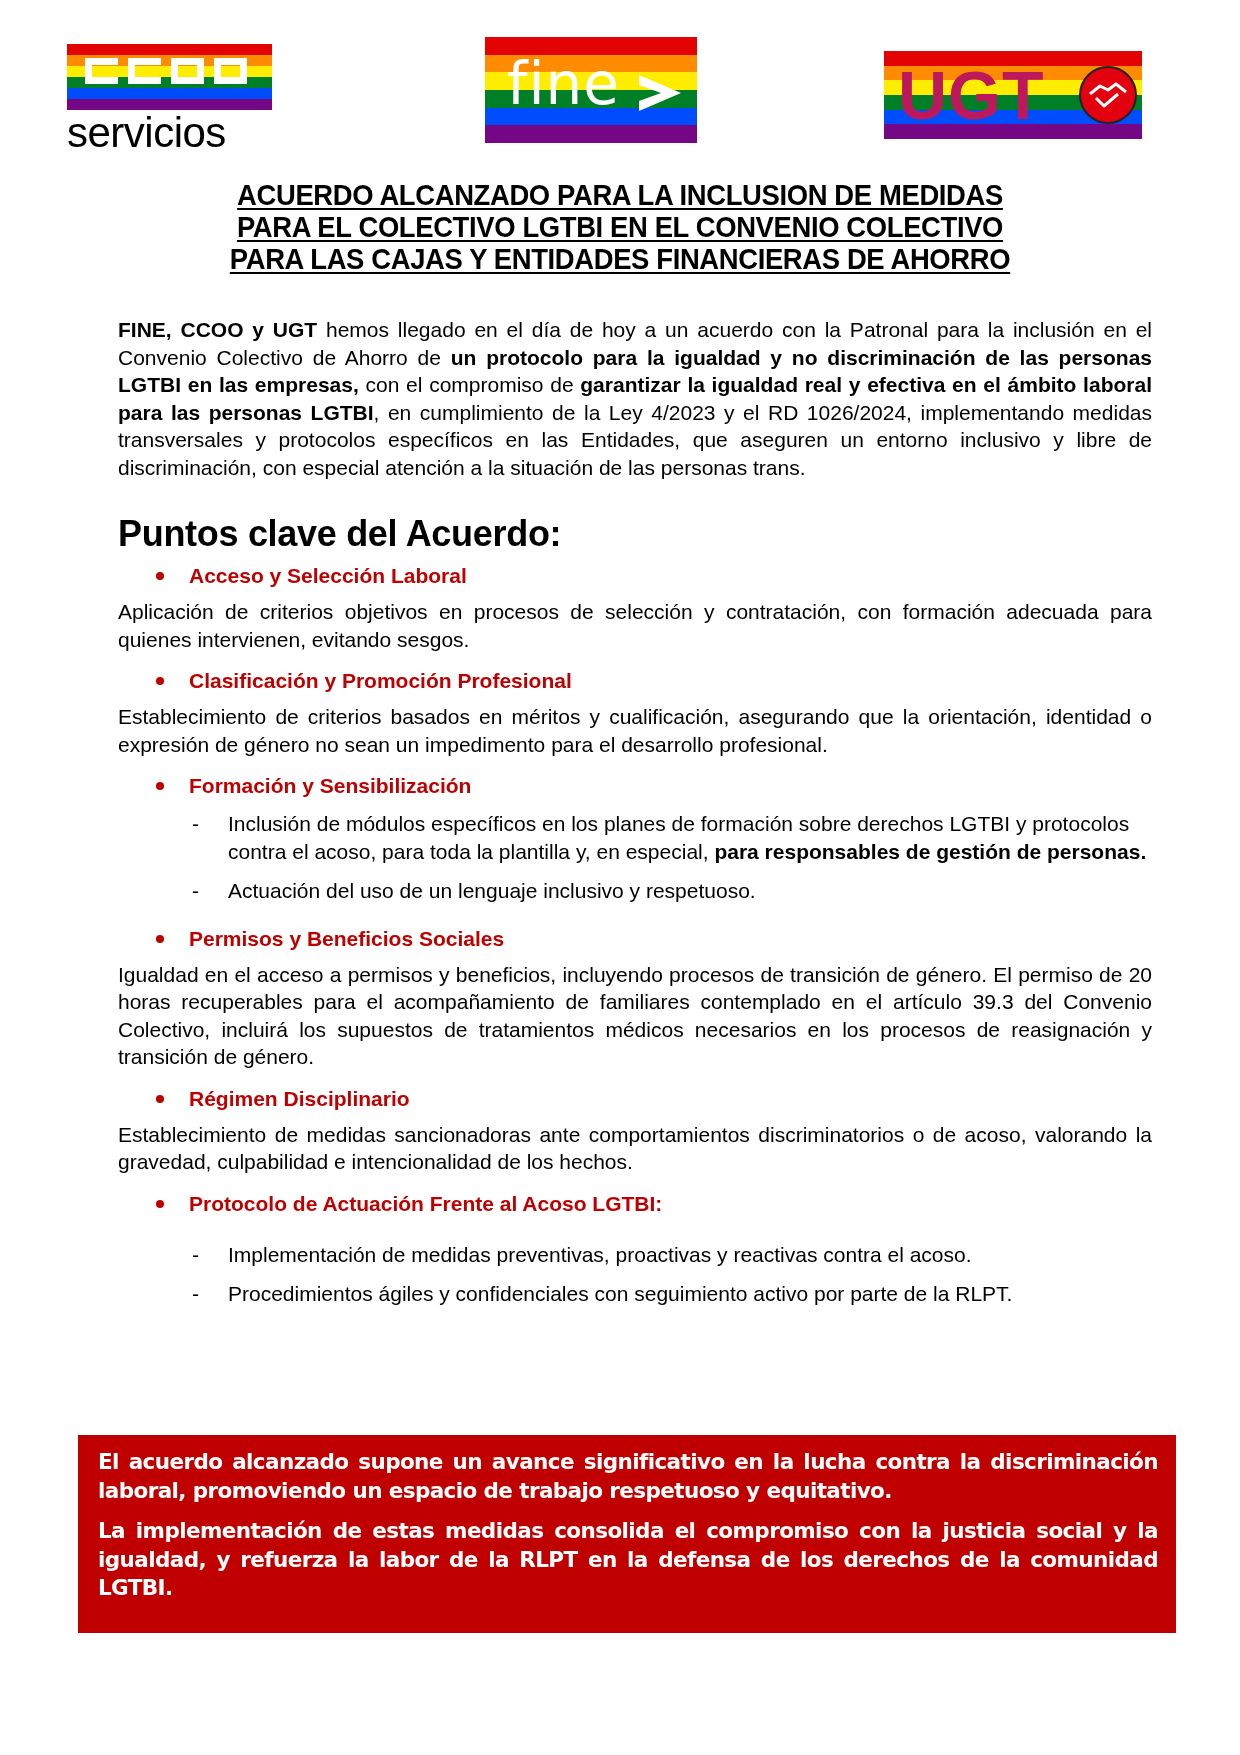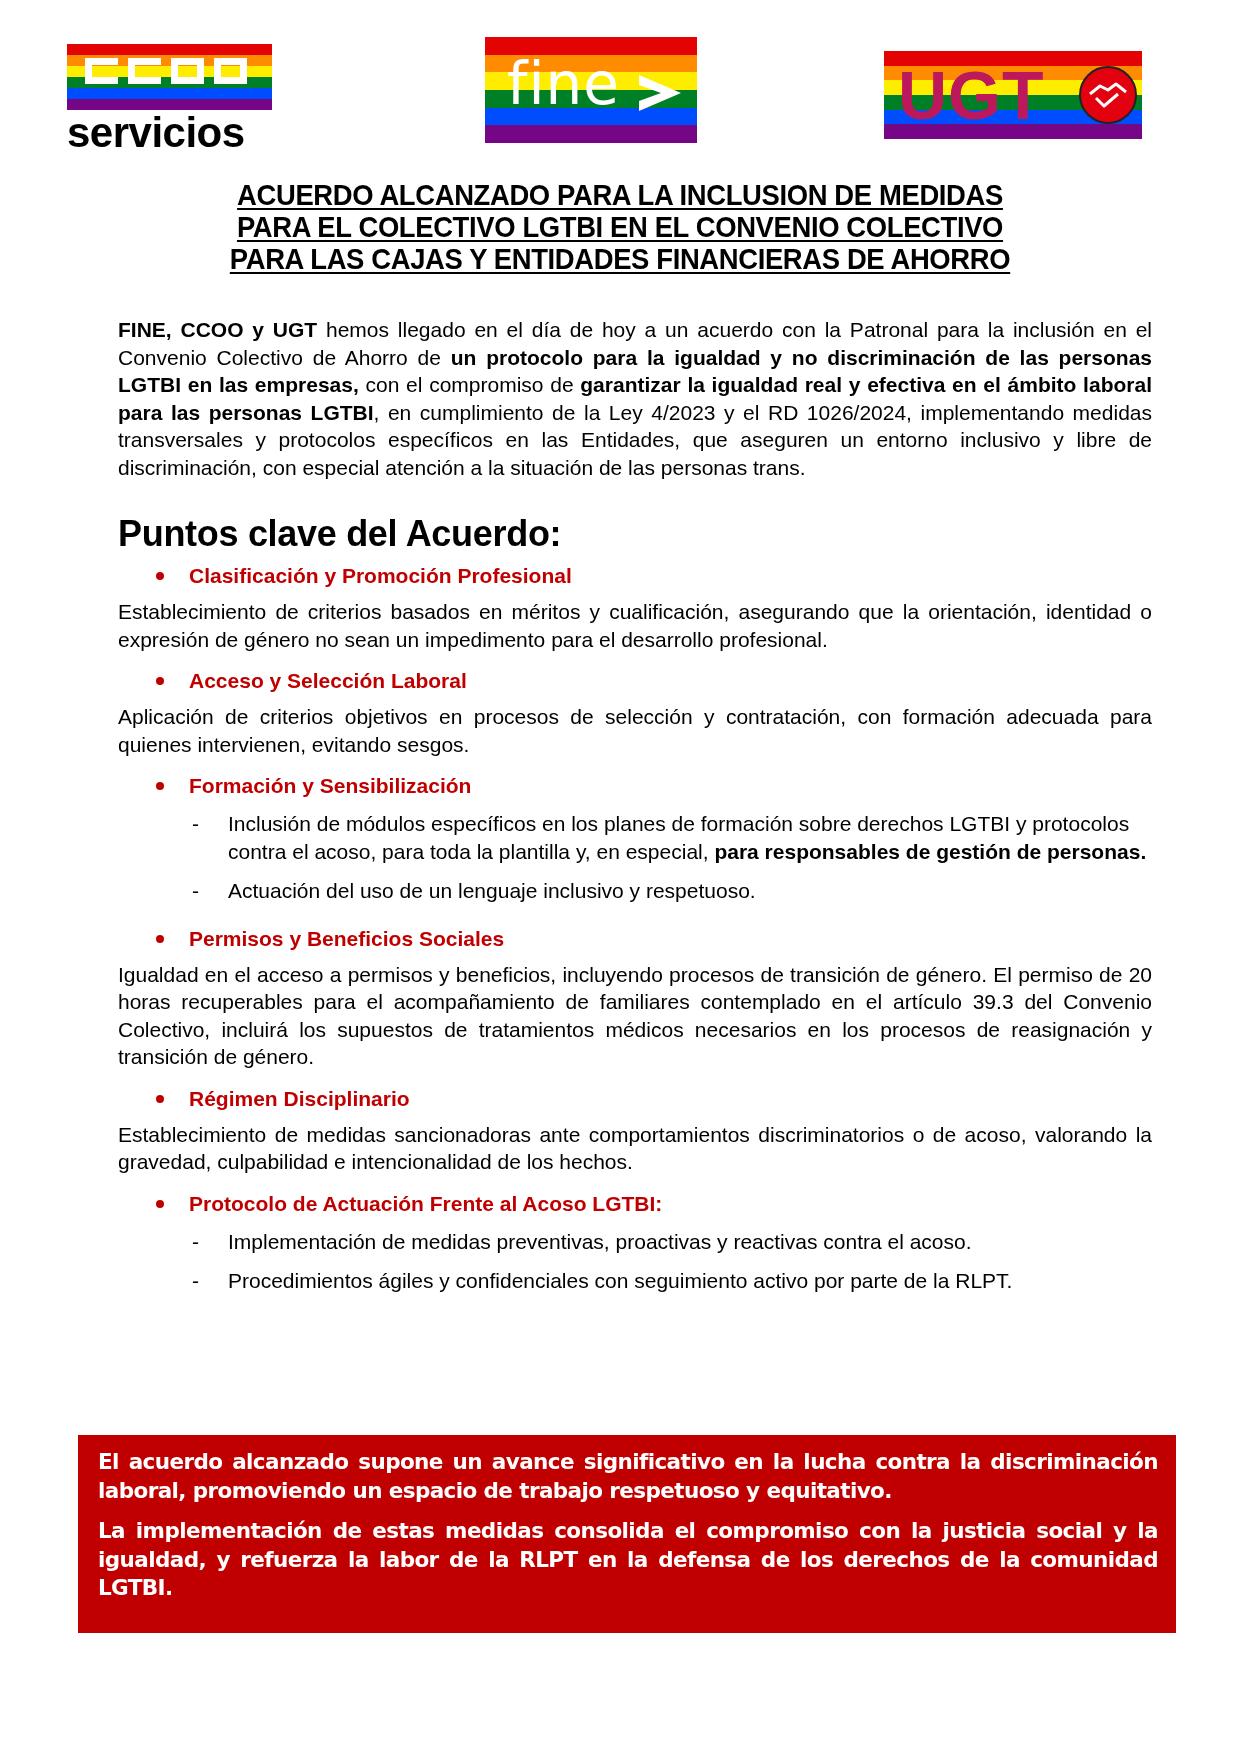--- a/index.html
+++ b/index.html
@@ -9,21 +9,21 @@
   
   .logo { position: absolute; }
   .flag { position: absolute; overflow: hidden; }
   .flag .stripe { width: 100%; }
   .logo-ccoo { left: 67px; top: 44px; width: 205px; height: 110px; }
   .logo-ccoo .flag { left: 0; top: 0; width: 205px; height: 66px; }
   .ccoo-letters { position: absolute; left: 18px; top: 14px; display: flex; gap: 10px; }
   .ccoo-letters span { display: block; width: 33px; height: 26px; box-sizing: border-box;
                        border: 7px solid #fff; }
   .ccoo-letters .c { border-right: none; }
-  .logo-ccoo .sub { position: absolute; left: 0; top: 66px; font-size: 42px; font-weight: bold;
+  .logo-ccoo .sub { position: absolute; left: 0; top: 66px; font-size: 42px; font-weight: normal;
                     letter-spacing: -0.5px; line-height: 46px; }
 
   .logo-fine { left: 485px; top: 37px; width: 236px; height: 106px; }
   .logo-fine .flag { left: 0; top: 0; width: 212px; height: 106px; }
   .logo-fine .word { position: absolute; left: 22px; top: 12px; color: #fff; font-size: 58px;
                      font-family: "DejaVu Sans", sans-serif; letter-spacing: 1px; line-height: 70px; }
 
   .logo-ugt { left: 884px; top: 51px; width: 258px; height: 88px; }
   .logo-ugt .flag { left: 0; top: 0; width: 258px; height: 88px; }
   .logo-ugt .word { position: absolute; left: 14px; top: 6px; color: #be185d; font-size: 68px;
@@ -122,31 +122,31 @@
 </div>
 
 <div class="content">
   <p class="p intro" id="intro"><b>FINE, CCOO y UGT</b><span> hemos llegado en el día de hoy a un acuerdo con la Patronal para la inclusión en el Convenio Colectivo de Ahorro de </span><b>un protocolo para la igualdad y no discriminación de las personas LGTBI en las empresas,</b><span> con el compromiso de </span><b>garantizar la igualdad real y efectiva en el ámbito laboral para las personas LGTBI</b><span>, en cumplimiento de la Ley 4/2023 y el RD 1026/2024, implementando medidas transversales y protocolos específicos en las Entidades, que aseguren un entorno inclusivo y libre de discriminación, con especial atención a la situación de las personas trans.</span></p>
 
   <h2 class="h2">Puntos clave del Acuerdo:</h2>
 
   <div class="section">
     <div class="item-head">
       <span class="bullet"></span>
+      <span>Acceso y Selección Laboral</span>
+    </div>
+    <p class="p">Aplicación de criterios objetivos en procesos de selección y contratación, con formación adecuada para quienes intervienen, evitando sesgos.</p>
+  </div>
+
+  <div class="section">
+    <div class="item-head">
+      <span class="bullet"></span>
       <span>Clasificación y Promoción Profesional</span>
     </div>
     <p class="p">Establecimiento de criterios basados en méritos y cualificación, asegurando que la orientación, identidad o expresión de género no sean un impedimento para el desarrollo profesional.</p>
-  </div>
-
-  <div class="section">
-    <div class="item-head">
-      <span class="bullet"></span>
-      <span>Acceso y Selección Laboral</span>
-    </div>
-    <p class="p">Aplicación de criterios objetivos en procesos de selección y contratación, con formación adecuada para quienes intervienen, evitando sesgos.</p>
   </div>
 
   <div class="section" style="margin-bottom:20px">
     <div class="item-head" style="margin-bottom:10px">
       <span class="bullet"></span>
       <span>Formación y Sensibilización</span>
     </div>
     <div class="sub-list">
       <div class="sub-item">
         <span class="dash">-</span>
@@ -169,21 +169,21 @@
 
   <div class="section">
     <div class="item-head">
       <span class="bullet"></span>
       <span>Régimen Disciplinario</span>
     </div>
     <p class="p">Establecimiento de medidas sancionadoras ante comportamientos discriminatorios o de acoso, valorando la gravedad, culpabilidad e intencionalidad de los hechos.</p>
   </div>
 
   <div class="section">
-    <div class="item-head" style="margin-bottom:10px">
+    <div class="item-head" style="margin-bottom:23px">
       <span class="bullet"></span>
       <span>Protocolo de Actuación Frente al Acoso LGTBI:</span>
     </div>
     <div class="sub-list">
       <div class="sub-item">
         <span class="dash">-</span>
         <span class="sub-text" id="sub-5-0"><span>Implementación de medidas preventivas, proactivas y reactivas contra el acoso.</span></span>
       </div>
       <div class="sub-item">
         <span class="dash">-</span>

